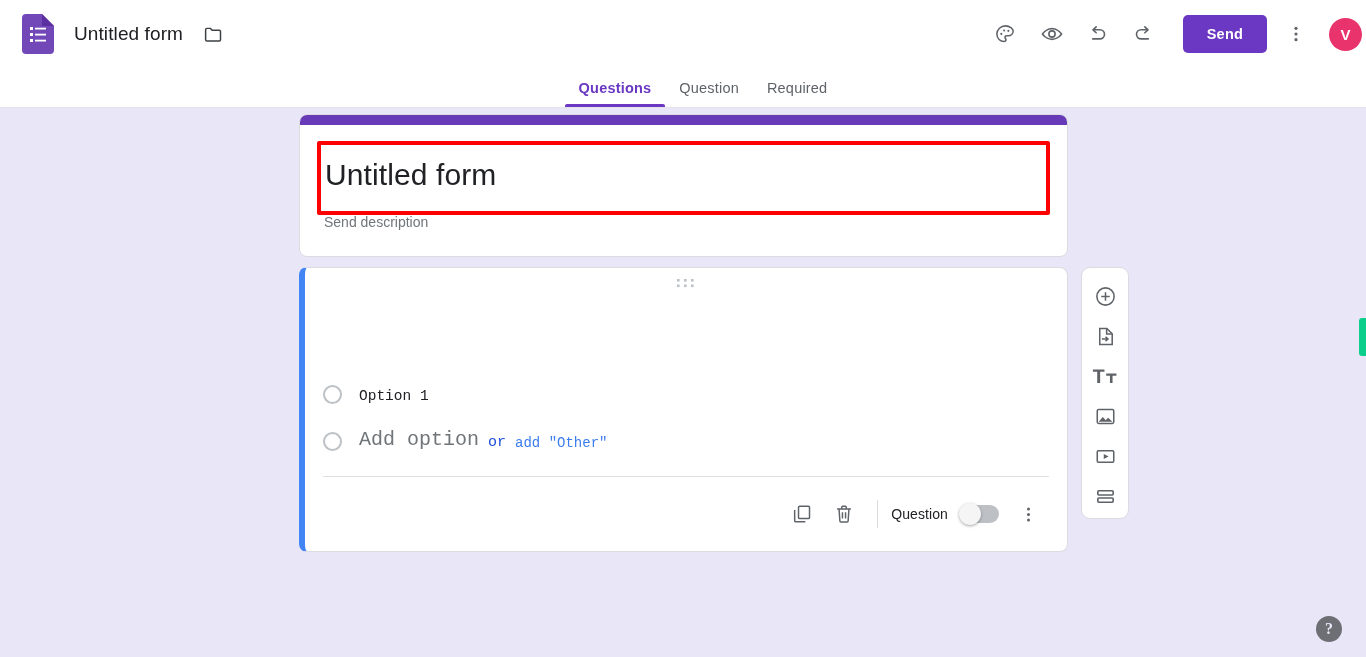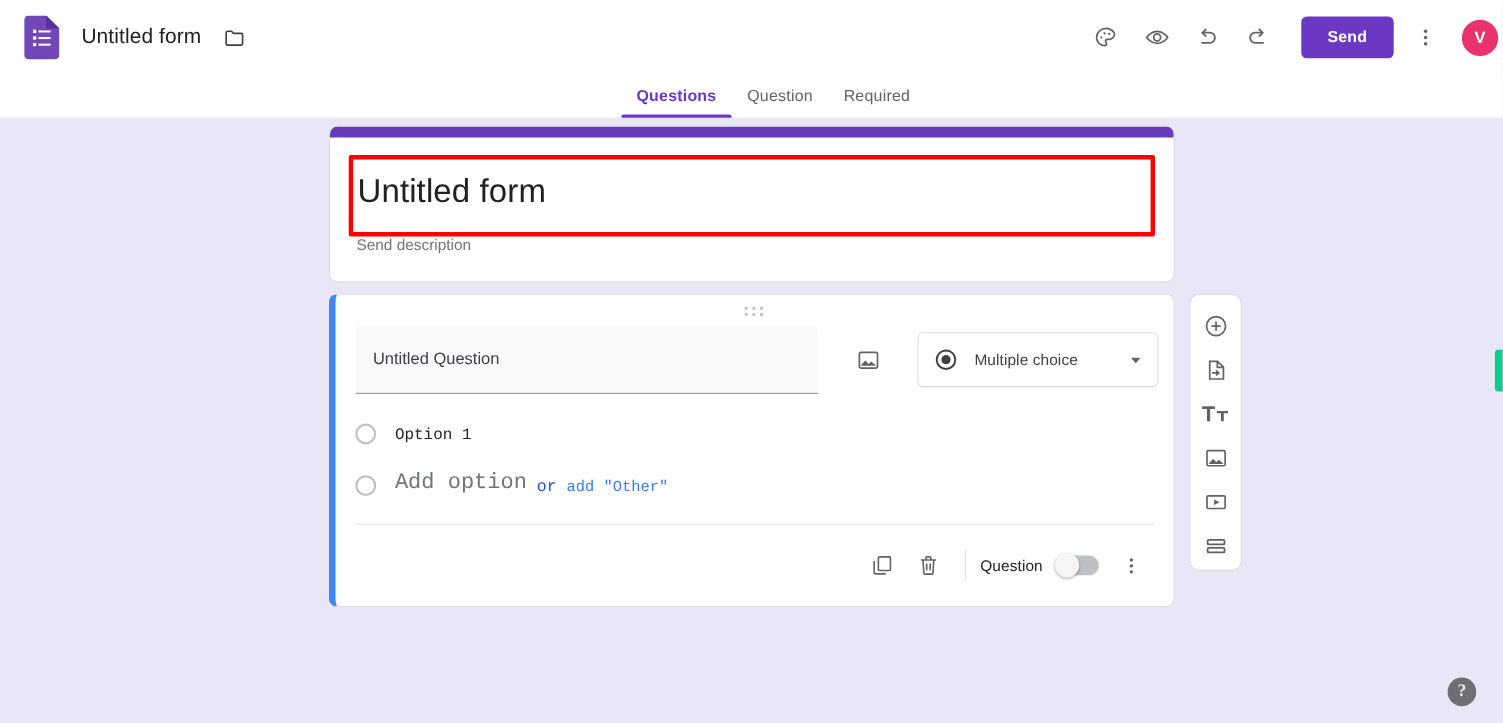--- a/index.html
+++ b/index.html
@@ -376,41 +376,20 @@
       <svg width="22" height="9" viewBox="0 0 22 9" fill="#BDC1C6">
         <rect x="2" y="0" width="2.6" height="2.6"></rect>
           <rect x="9" y="0" width="2.6" height="2.6"></rect>
           <rect x="16" y="0" width="2.6" height="2.6"></rect>
         <rect x="2" y="5.5" width="2.6" height="2.6"></rect>
           <rect x="9" y="5.5" width="2.6" height="2.6"></rect>
           <rect x="16" y="5.5" width="2.6" height="2.6"></rect>
       </svg>
     </div>
 
-    <div class="q-row">
-      <div class="q-title-field">Untitled Question</div>
-
-      <div class="q-image-btn">
-        <svg width="23" height="23" viewBox="0 0 24 24" fill="none" stroke="#5f6368" stroke-width="1.6">
-          <rect x="3.4" y="4.6" width="17.2" height="14.8" rx="1.6"></rect>
-          <path d="M4.6 17.3l4.4-5.1 3.1 3.4 2.6-2.5 4.6 4.2" fill="#5f6368" stroke="none"></path>
-        </svg>
-      </div>
-
-      <div class="q-type-select">
-        <svg width="22" height="22" viewBox="0 0 24 24">
-          <circle cx="12" cy="12" r="9.2" fill="none" stroke="#3C4043" stroke-width="1.9"></circle>
-          <circle cx="12" cy="12" r="4.6" fill="#3C4043"></circle>
-        </svg>
-        <span class="q-type-label">Multiple choice</span>
-        <svg width="13" height="13" viewBox="0 0 24 24" fill="#5f6368">
-          <path d="M4 8l8 9 8-9z"></path>
-        </svg>
-      </div>
-    </div>
 
     <div class="option-row" style="top:106px">
       <div class="radio-circle"></div>
       <div class="option-text">Option 1</div>
     </div>
 
     <div class="option-row" style="top:153px">
       <div class="radio-circle"></div>
       <div class="option-placeholder">Add option</div>
       <div class="or-text">or</div>

